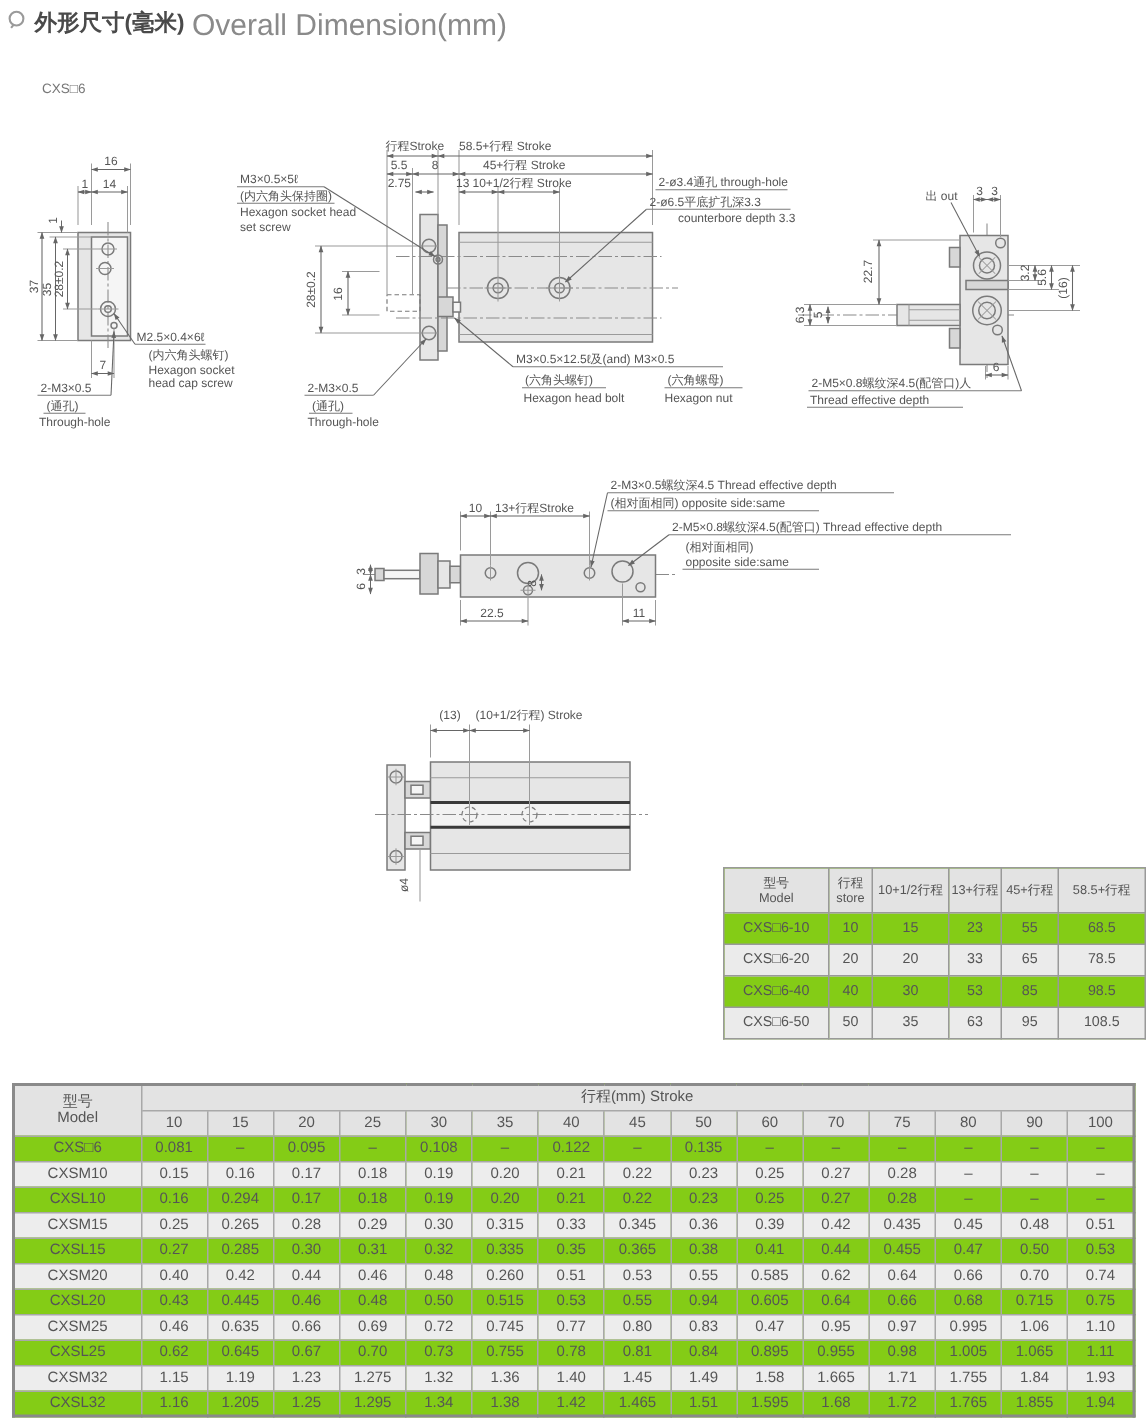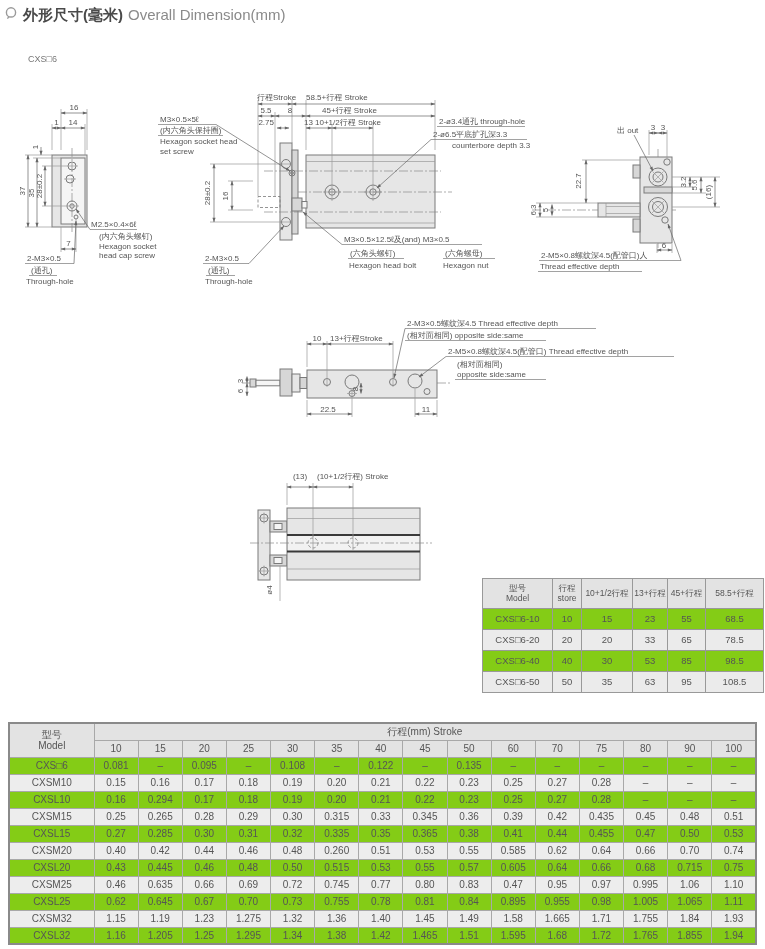--- a/index.html
+++ b/index.html
@@ -1,20 +1,20 @@
 <!DOCTYPE html>
 <html><head>
 <meta charset="utf-8">
 <style>
   *{margin:0;padding:0;box-sizing:border-box}
   html,body{width:765px;height:949px}
   body{position:relative;background:#fff;font-family:"Liberation Sans",sans-serif;overflow:hidden}
   .page-header{position:absolute;left:4px;top:6px;display:flex;align-items:flex-start;gap:5px;z-index:3}
   .title-zh{font-size:15px;font-weight:bold;color:#4a4a4a}
-  .title-en{font-size:15px;color:#8a8a8a}
+  .title-en{font-size:20px;color:#8a8a8a}
   svg.drawing{position:absolute;left:0;top:0;z-index:1}
   svg text{font-size:8px;fill:#555;font-family:"Liberation Sans",sans-serif}
   .model-label{font-size:9px;fill:#777}
   .ln{fill:none;stroke:#7a7a7a;stroke-width:1}
   .fillA{fill:#e6e6e6;stroke:#7a7a7a;stroke-width:1}
   .fillB{fill:#d7d7d7;stroke:#7a7a7a;stroke-width:1}
   .fillC{fill:#f5f5f5;stroke:#7a7a7a;stroke-width:1}
   .thin{fill:none;stroke:#9a9a9a;stroke-width:0.7}
   .cl{fill:none;stroke:#8a8a8a;stroke-width:0.7;stroke-dasharray:9 2 2 2}
   .dsh{fill:none;stroke:#7a7a7a;stroke-width:0.8;stroke-dasharray:3 2}
@@ -539,21 +539,21 @@
       <tr>
         <td>CXSL20</td>
         <td>0.43</td>
         <td>0.445</td>
         <td>0.46</td>
         <td>0.48</td>
         <td>0.50</td>
         <td>0.515</td>
         <td>0.53</td>
         <td>0.55</td>
-        <td>0.57</td>
+        <td>0.94</td>
         <td>0.605</td>
         <td>0.64</td>
         <td>0.66</td>
         <td>0.68</td>
         <td>0.715</td>
         <td>0.75</td>
       </tr>
       <tr>
         <td>CXSM25</td>
         <td>0.46</td>

